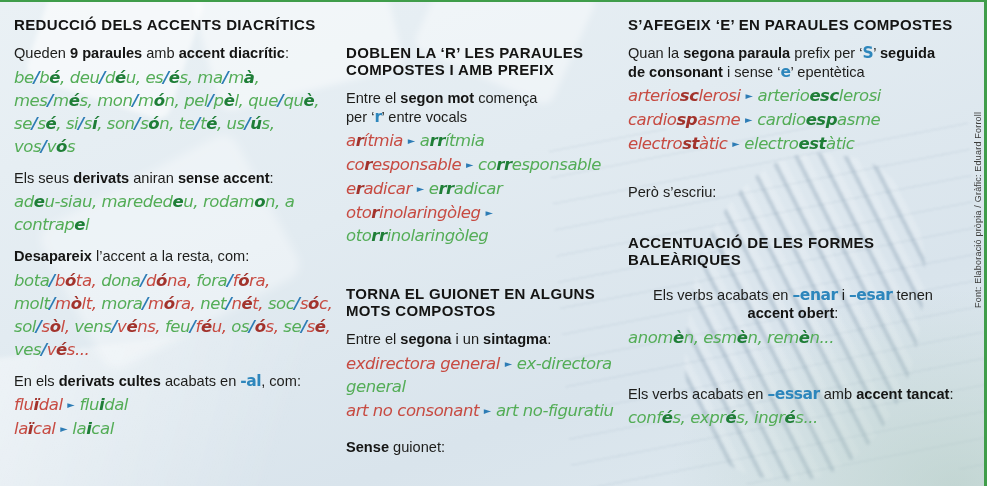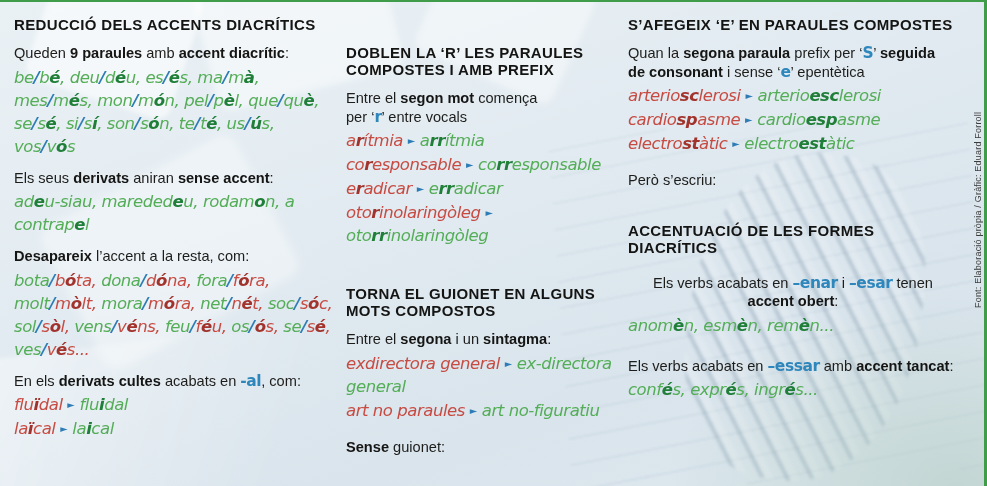--- a/index.html
+++ b/index.html
@@ -41,23 +41,23 @@
   .r{color:#c74b42;}
   .rb{color:#a2332c;font-weight:700;}
   .sl{color:#2d7cb5;font-weight:700;}
   .bl{color:#2d86bc;font-weight:700;font-family:"DejaVu Sans",sans-serif;letter-spacing:-.45px;font-size:15.5px;}
   .ar{color:#2d7cb5;font-size:9.5px;letter-spacing:0;vertical-align:2px;}
 
   
   [data-name="heading-dieresi"]{margin-top:32px;}
   [data-name="heading-guionet"]{margin-top:38px;}
   [data-name="heading-balearic"]{margin-top:32px;}
-  [data-name="para-pero-escriu"]{margin-top:16px;}
+  [data-name="para-pero-escriu"]{margin-top:28px;}
   [data-name="para-enar-esar"]{margin-top:18px;text-align:center;}
-  [data-name="para-essar"]{margin-top:20px;}
+  [data-name="para-essar"]{margin-top:36px;}
   [data-name="para-adverbi-no"]{margin-top:16px;}
   [data-name="para-sense-guionet"]{margin-top:16px;}
 
   .credit{
     position:absolute;right:4px;top:6px;height:300px;
     writing-mode:vertical-rl;transform:rotate(180deg);
     font-size:9px;color:#3a3a38;letter-spacing:.2px;
   }
 </style>
 </head>
@@ -91,32 +91,32 @@
       <div class="blk p" data-name="para-segon-mot"><span data-name="text-segment">Entre el </span><span class="b" data-name="text-segment">segon mot</span><span data-name="text-segment"> comença
 per ‘</span><span class="bl" data-name="text-segment">r</span><span data-name="text-segment">’ entre vocals</span></div>
       <div class="blk ex" data-name="examples-rr-1"><span class="r" data-name="text-segment">a</span><span class="rb" data-name="text-segment">r</span><span class="r" data-name="text-segment">ítmia </span><span class="ar" data-name="arrow-icon">►</span><span class="g" data-name="text-segment"> a</span><span class="gb" data-name="text-segment">rr</span><span class="g" data-name="text-segment">ítmia</span></div>
       <div class="blk ex" data-name="examples-rr-2"><span class="r" data-name="text-segment">co</span><span class="rb" data-name="text-segment">r</span><span class="r" data-name="text-segment">esponsable </span><span class="ar" data-name="arrow-icon">►</span><span class="g" data-name="text-segment"> co</span><span class="gb" data-name="text-segment">rr</span><span class="g" data-name="text-segment">esponsable</span></div>
       <div class="blk ex" data-name="examples-rr-3"><span class="r" data-name="text-segment">e</span><span class="rb" data-name="text-segment">r</span><span class="r" data-name="text-segment">adicar </span><span class="ar" data-name="arrow-icon">►</span><span class="g" data-name="text-segment"> e</span><span class="gb" data-name="text-segment">rr</span><span class="g" data-name="text-segment">adicar</span></div>
       <div class="blk ex" data-name="examples-rr-4"><span class="r" data-name="text-segment">oto</span><span class="rb" data-name="text-segment">r</span><span class="r" data-name="text-segment">inolaringòleg </span><span class="ar" data-name="arrow-icon">►</span><span class="g" data-name="text-segment"> oto</span><span class="gb" data-name="text-segment">rr</span><span class="g" data-name="text-segment">inolaringòleg</span></div>
       <div class="blk h" data-name="heading-guionet"><span data-name="text-segment">TORNA EL GUIONET EN ALGUNS
 MOTS COMPOSTOS</span></div>
       <div class="blk p" data-name="para-prefix-sintagma"><span data-name="text-segment">Entre el </span><span class="b" data-name="text-segment">segona</span><span data-name="text-segment"> i un </span><span class="b" data-name="text-segment">sintagma</span><span data-name="text-segment">:</span></div>
       <div class="blk ex" data-name="examples-guionet-1"><span class="r" data-name="text-segment">exdirectora general </span><span class="ar" data-name="arrow-icon">►</span><span class="g" data-name="text-segment"> ex-directora general</span></div>
-      <div class="blk ex" data-name="examples-guionet-2"><span class="r" data-name="text-segment">art no paraules </span><span class="ar" data-name="arrow-icon">►</span><span class="g" data-name="text-segment"> art no-figuratiu</span></div>
+      <div class="blk ex" data-name="examples-guionet-2"><span class="r" data-name="text-segment">art no consonant </span><span class="ar" data-name="arrow-icon">►</span><span class="g" data-name="text-segment"> art no-figuratiu</span></div>
       <div class="blk p" data-name="para-sense-guionet"><span class="b" data-name="text-segment">Sense</span><span data-name="text-segment"> guionet:</span></div>
     </div>
   <div class="col col3" data-name="column-compostes-balearic">
       <div class="blk h" data-name="heading-afegeix-e"><span data-name="text-segment">S’AFEGEIX ‘E’ EN PARAULES COMPOSTES</span></div>
       <div class="blk p" data-name="para-segona-paraula"><span data-name="text-segment">Quan la </span><span class="b" data-name="text-segment">segona paraula</span><span data-name="text-segment"> prefix per ‘</span><span class="bl" data-name="text-segment">S</span><span data-name="text-segment">’ </span><span class="b" data-name="text-segment">seguida
 de consonant</span><span data-name="text-segment"> i sense ‘</span><span class="bl" data-name="text-segment">e</span><span data-name="text-segment">’ epentètica</span></div>
       <div class="blk ex" data-name="examples-e-1"><span class="r" data-name="text-segment">arterio</span><span class="rb" data-name="text-segment">sc</span><span class="r" data-name="text-segment">lerosi </span><span class="ar" data-name="arrow-icon">►</span><span class="g" data-name="text-segment"> arterio</span><span class="gb" data-name="text-segment">esc</span><span class="g" data-name="text-segment">lerosi</span></div>
       <div class="blk ex" data-name="examples-e-2"><span class="r" data-name="text-segment">cardio</span><span class="rb" data-name="text-segment">sp</span><span class="r" data-name="text-segment">asme </span><span class="ar" data-name="arrow-icon">►</span><span class="g" data-name="text-segment"> cardio</span><span class="gb" data-name="text-segment">esp</span><span class="g" data-name="text-segment">asme</span></div>
       <div class="blk ex" data-name="examples-e-3"><span class="r" data-name="text-segment">electro</span><span class="rb" data-name="text-segment">st</span><span class="r" data-name="text-segment">àtic </span><span class="ar" data-name="arrow-icon">►</span><span class="g" data-name="text-segment"> electro</span><span class="gb" data-name="text-segment">est</span><span class="g" data-name="text-segment">àtic</span></div>
       <div class="blk p" data-name="para-pero-escriu"><span data-name="text-segment">Però s’escriu:</span></div>
-      <div class="blk h" data-name="heading-balearic"><span data-name="text-segment">ACCENTUACIÓ DE LES FORMES DIACRÍTICS</span></div>
+      <div class="blk h" data-name="heading-balearic"><span data-name="text-segment">ACCENTUACIÓ DE LES FORMES BALEÀRIQUES</span></div>
       <div class="blk p" data-name="para-enar-esar"><span data-name="text-segment">Els verbs acabats en </span><span class="bl" data-name="text-segment">–enar</span><span data-name="text-segment"> i </span><span class="bl" data-name="text-segment">–esar</span><span data-name="text-segment"> tenen </span><span class="b" data-name="text-segment">accent obert</span><span data-name="text-segment">:</span></div>
       <div class="blk ex" data-name="examples-enar"><span class="g" data-name="text-segment">anom</span><span class="gb" data-name="text-segment">è</span><span class="g" data-name="text-segment">n, esm</span><span class="gb" data-name="text-segment">è</span><span class="g" data-name="text-segment">n, rem</span><span class="gb" data-name="text-segment">è</span><span class="g" data-name="text-segment">n...</span></div>
       <div class="blk p" data-name="para-essar"><span data-name="text-segment">Els verbs acabats en </span><span class="bl" data-name="text-segment">–essar</span><span data-name="text-segment"> amb </span><span class="b" data-name="text-segment">accent tancat</span><span data-name="text-segment">:</span></div>
       <div class="blk ex" data-name="examples-essar"><span class="g" data-name="text-segment">conf</span><span class="gb" data-name="text-segment">é</span><span class="g" data-name="text-segment">s, expr</span><span class="gb" data-name="text-segment">é</span><span class="g" data-name="text-segment">s, ingr</span><span class="gb" data-name="text-segment">é</span><span class="g" data-name="text-segment">s...</span></div>
     </div>
 
   <div class="credit" data-name="credit-line">Font: Elaboració pròpia / Gràfic: Eduard Forroll</div>
   <div class="edge-right" data-name="right-accent-bar"></div>
 </div>
 

